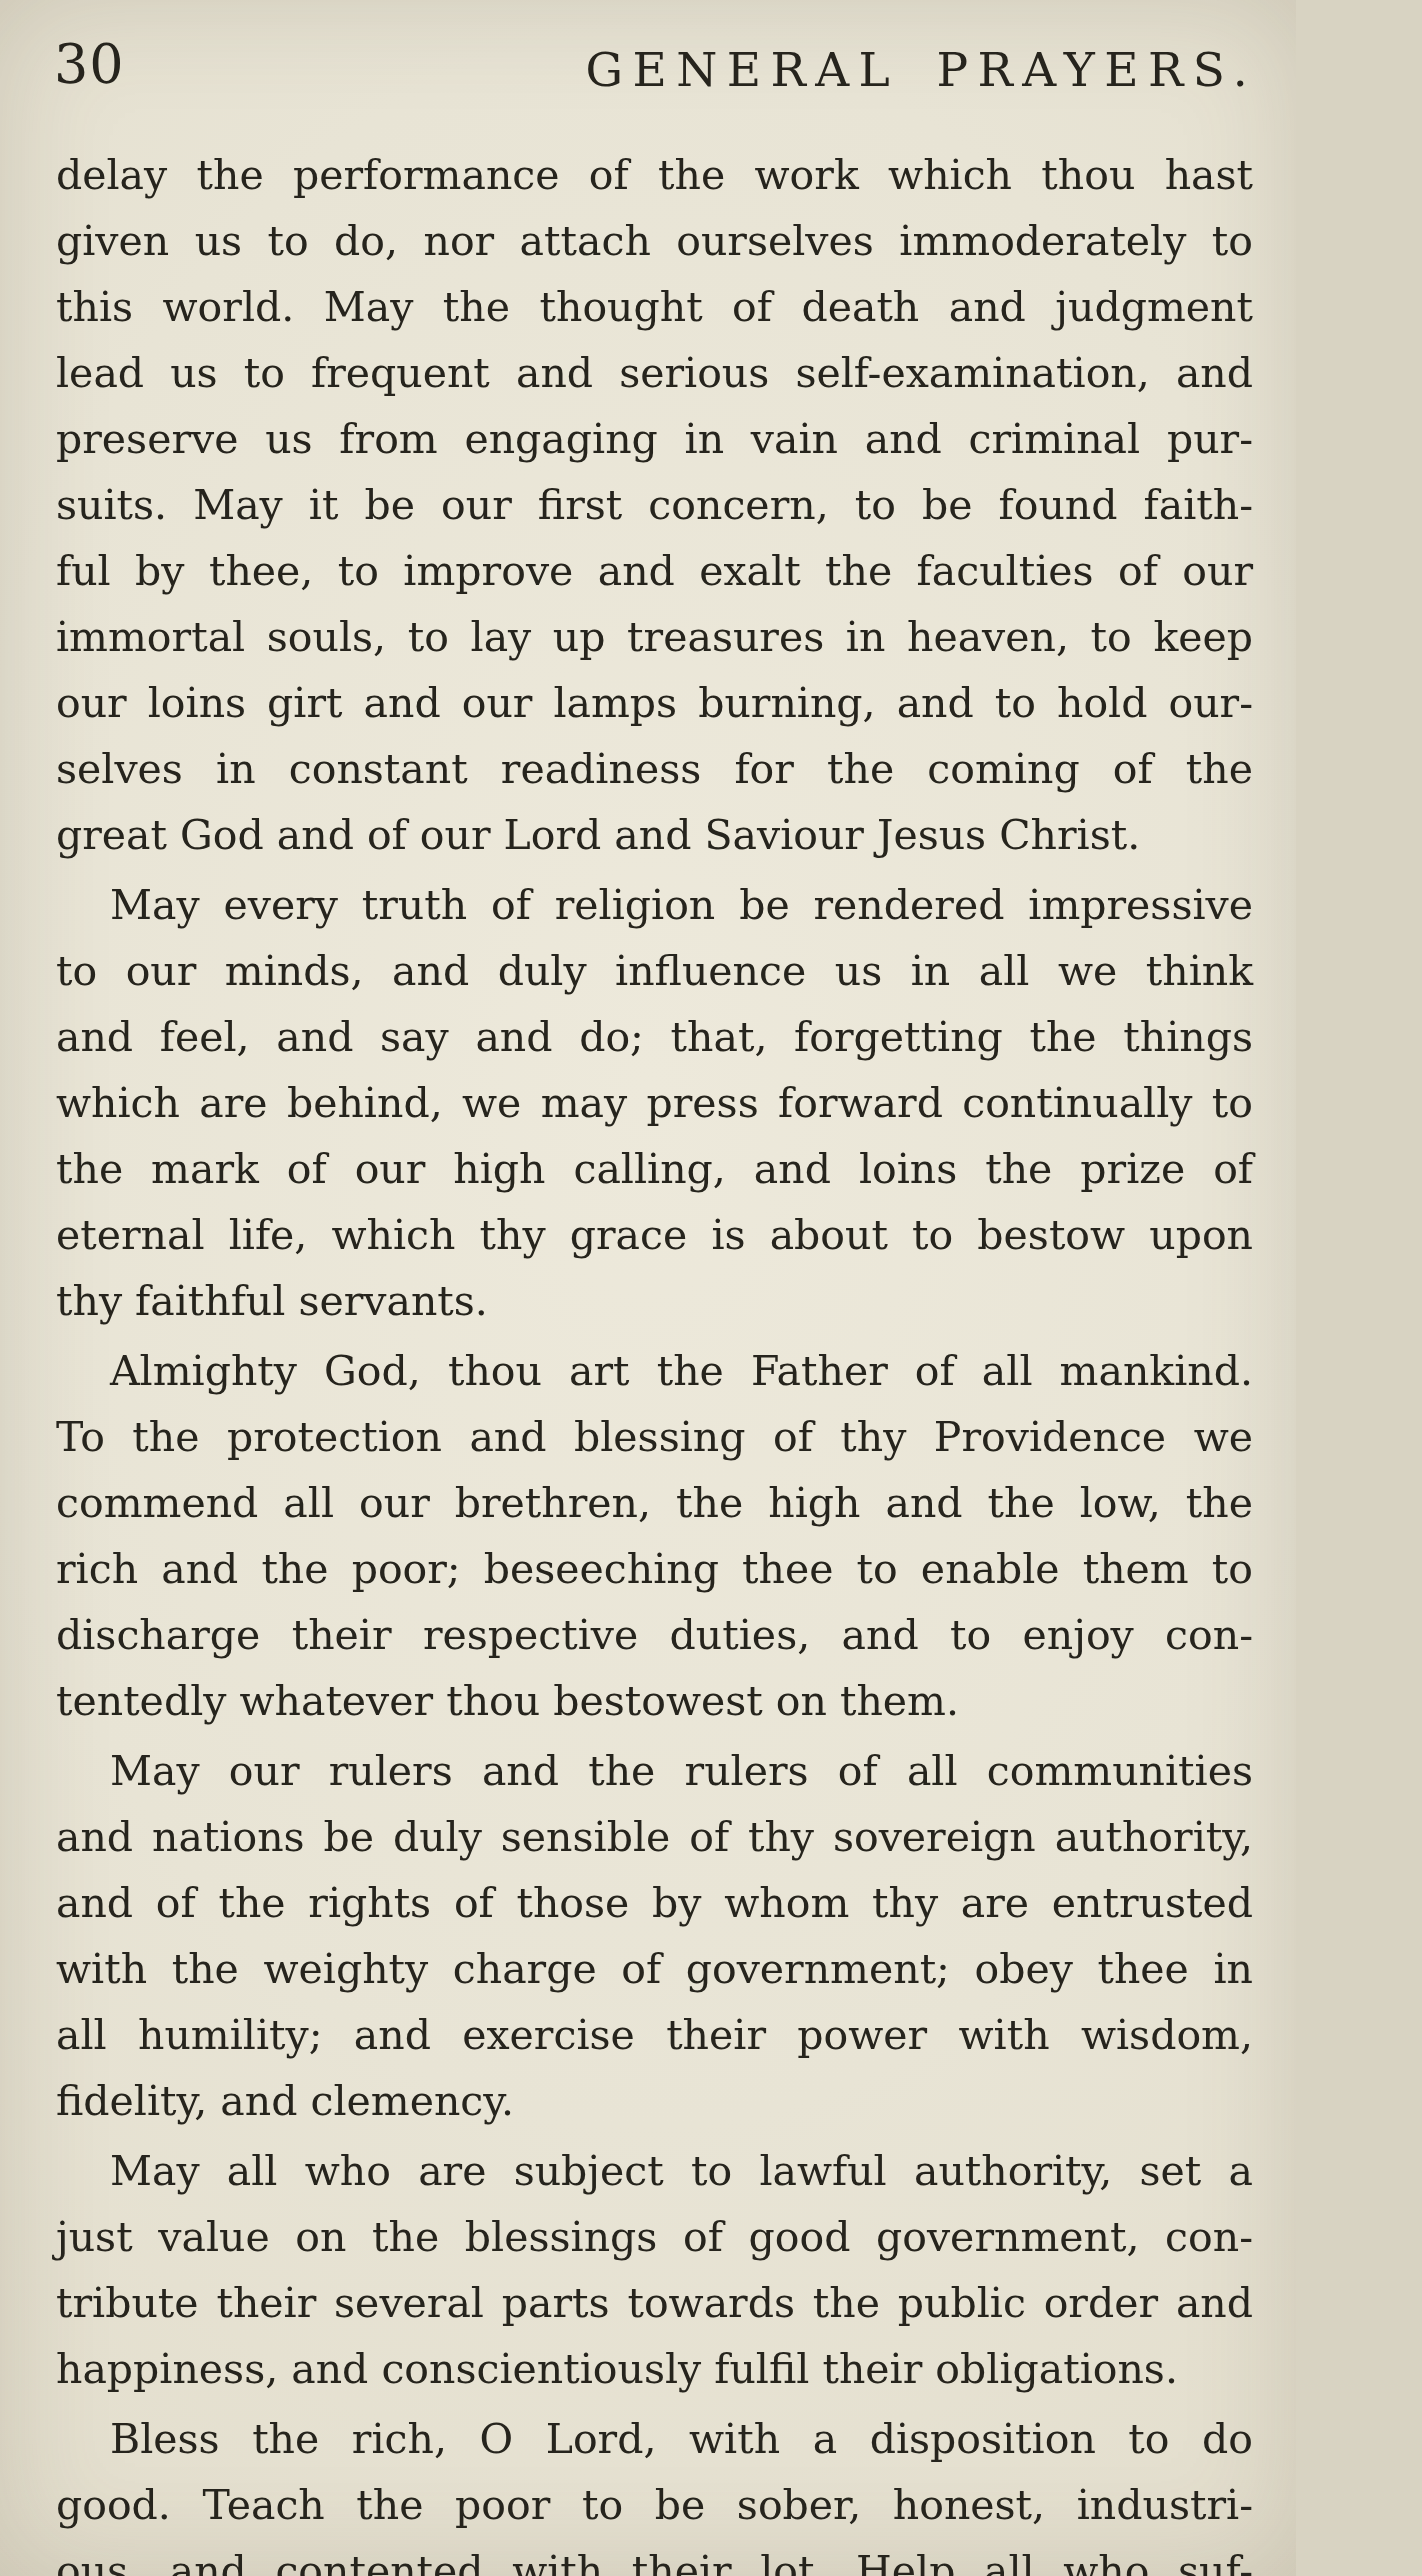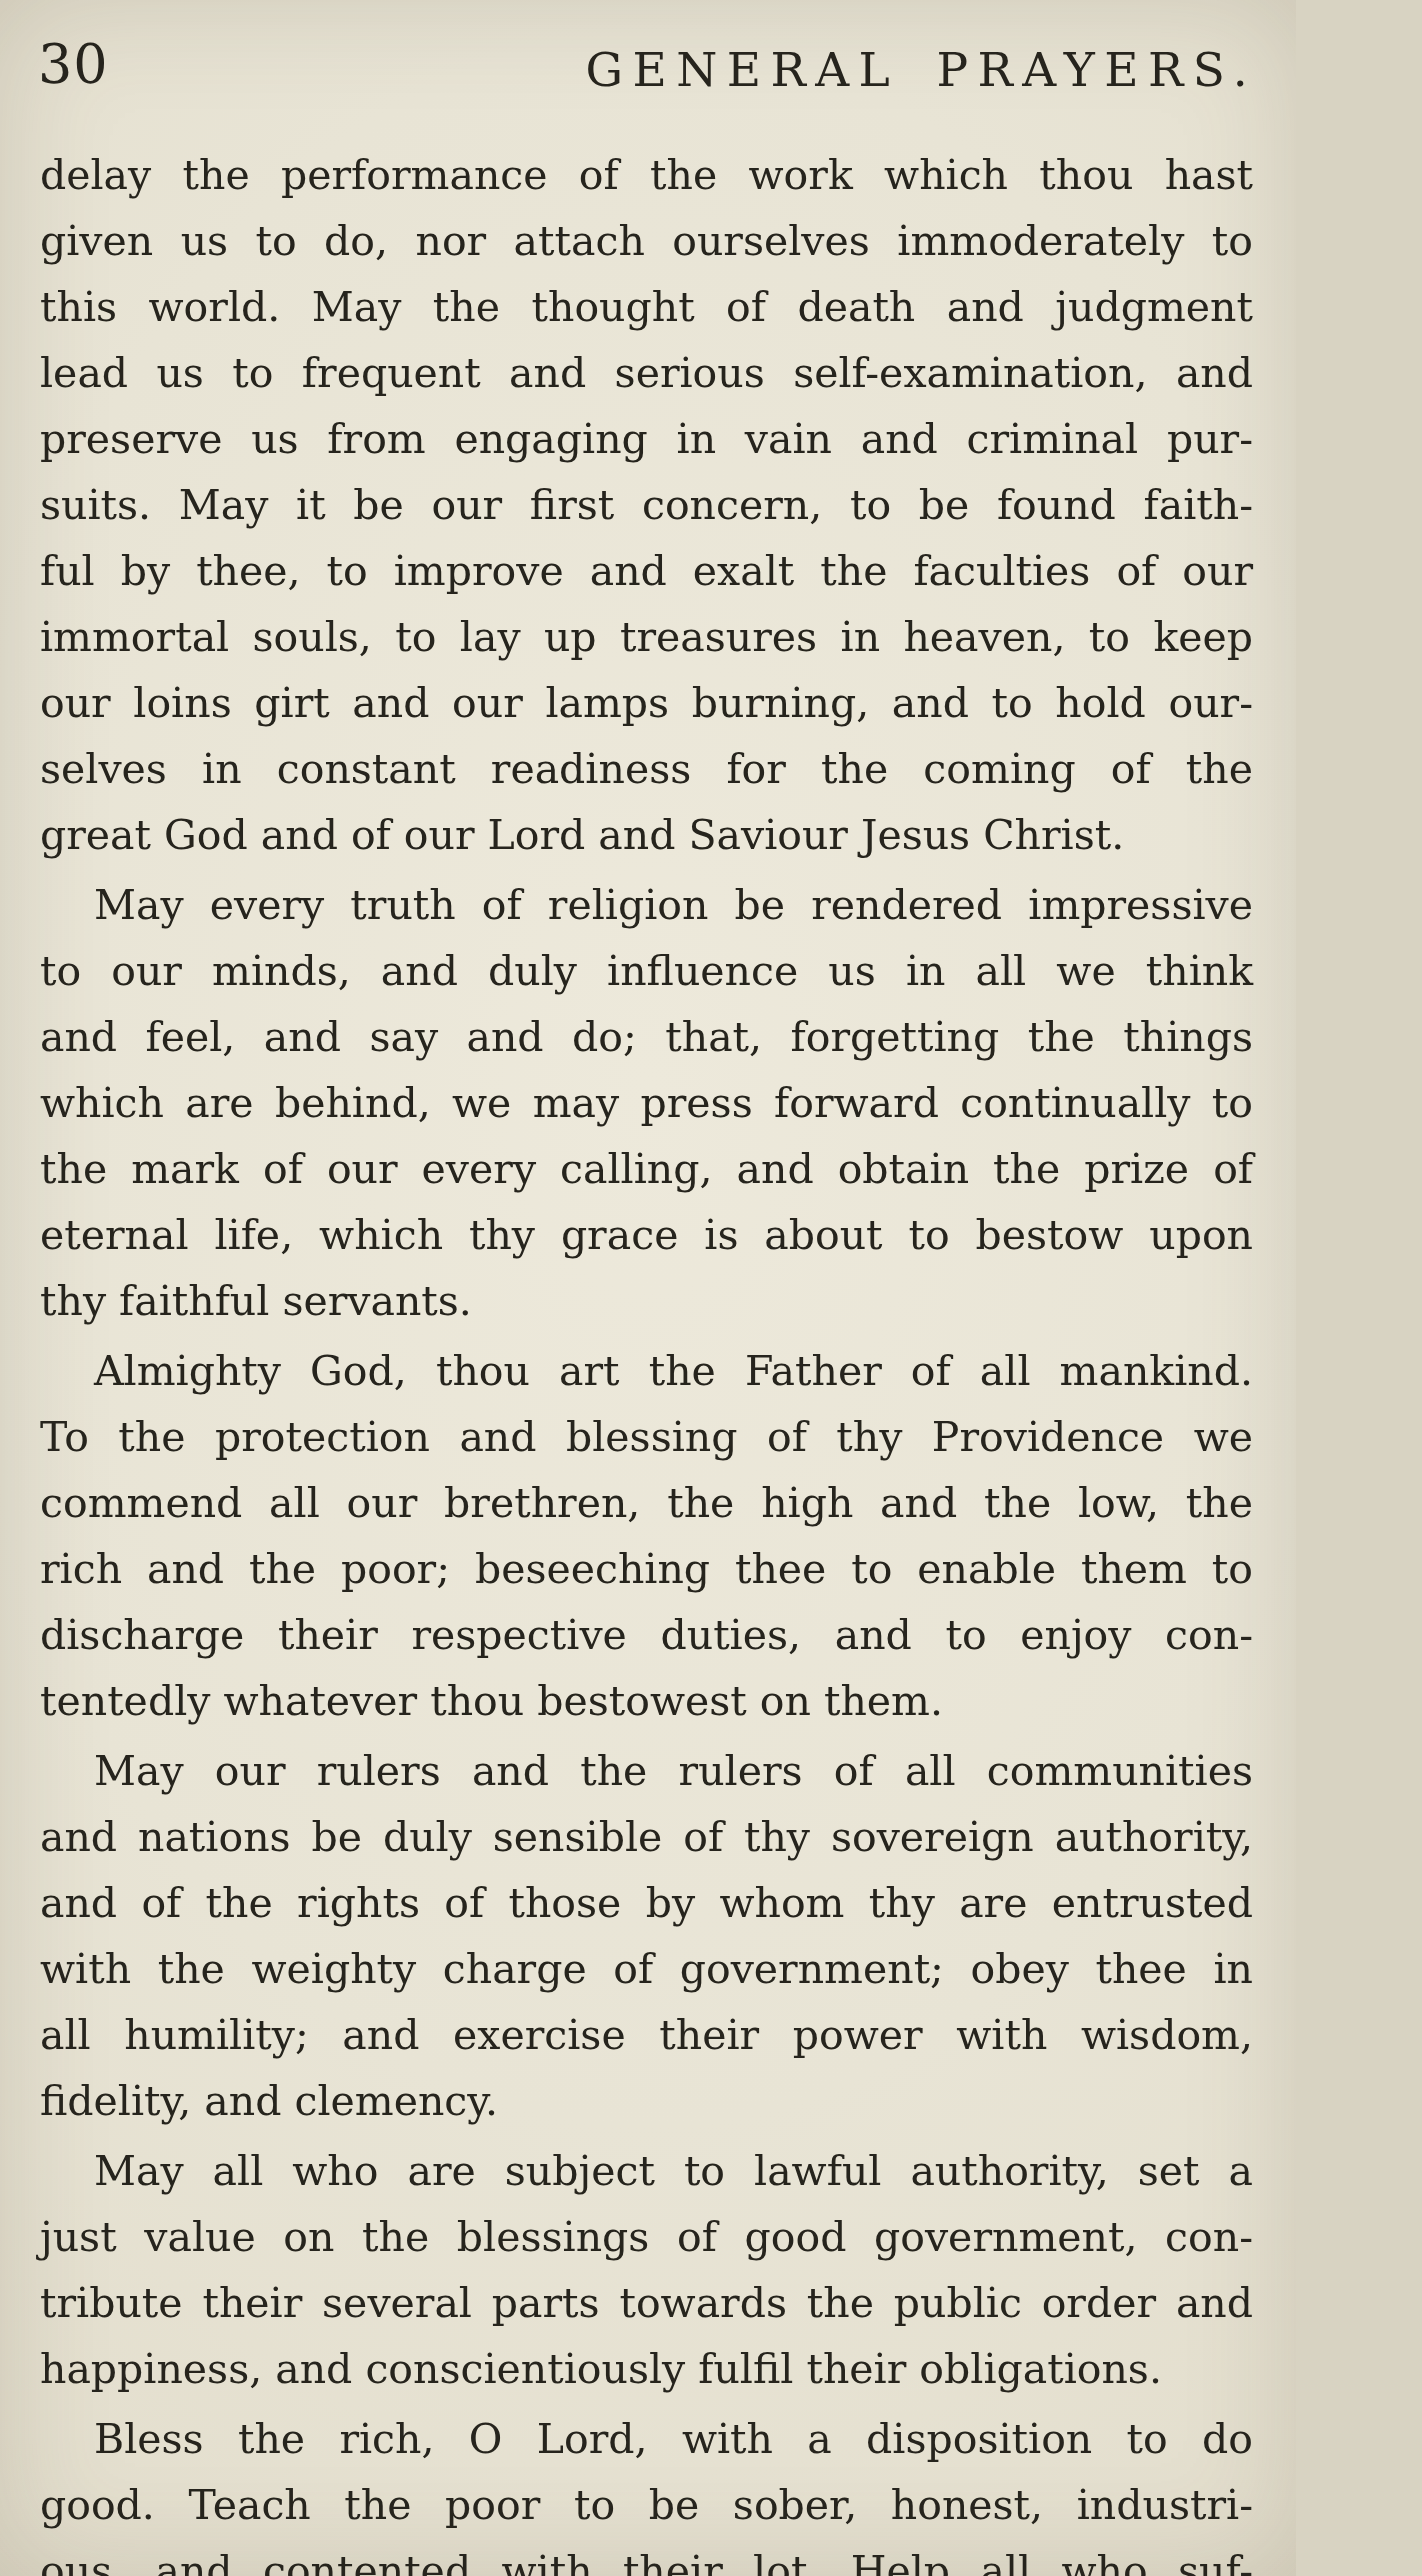--- a/index.html
+++ b/index.html
@@ -10,21 +10,21 @@
     width: 1422px;
     height: 2576px;
     background: #d8d3c2;
     font-family: "DejaVu Serif", "Liberation Serif", serif;
   }
   .book-page {
     position: relative;
     width: 1296px;
     height: 2576px;
     box-sizing: border-box;
-    padding: 38px 39px 0 36px;
+    padding: 38px 39px 0 52px;
     color: #26241d;
     background:
       radial-gradient(ellipse 120% 90% at 50% 42%,
         #ede9db 0%, #e8e4d5 45%, #e3decd 75%, #d9d4c1 100%);
     box-shadow: inset 0 0 113px rgba(90, 80, 55, 0.18);
     overflow: hidden;
   }
   .page-header {
     position: relative;
     height: 81px;
@@ -85,21 +85,21 @@
         <div class="line">immortal souls, to lay up treasures in heaven, to keep</div>
         <div class="line">our loins girt and our lamps burning, and to hold our-</div>
         <div class="line">selves in constant readiness for the coming of the</div>
         <div class="line para-end">great God and of our Lord and Saviour Jesus Christ.</div>
       </div>
       <div class="paragraph">
         <div class="line indent">May every truth of religion be rendered impressive</div>
         <div class="line">to our minds, and duly influence us in all we think</div>
         <div class="line">and feel, and say and do; that, forgetting the things</div>
         <div class="line">which are behind, we may press forward continually to</div>
-        <div class="line">the mark of our every calling, and obtain the prize of</div>
+        <div class="line">the mark of our high calling, and loins the prize of</div>
         <div class="line">eternal life, which thy grace is about to bestow upon</div>
         <div class="line para-end">thy faithful servants.</div>
       </div>
       <div class="paragraph">
         <div class="line indent">Almighty God, thou art the Father of all mankind.</div>
         <div class="line">To the protection and blessing of thy Providence we</div>
         <div class="line">commend all our brethren, the high and the low, the</div>
         <div class="line">rich and the poor; beseeching thee to enable them to</div>
         <div class="line">discharge their respective duties, and to enjoy con-</div>
         <div class="line para-end">tentedly whatever thou bestowest on them.</div>

